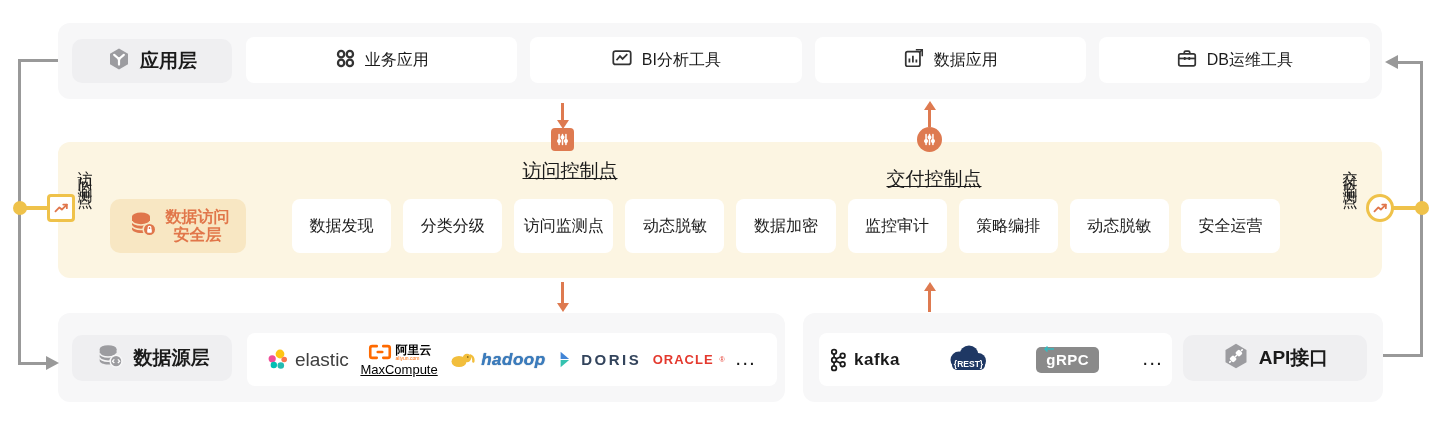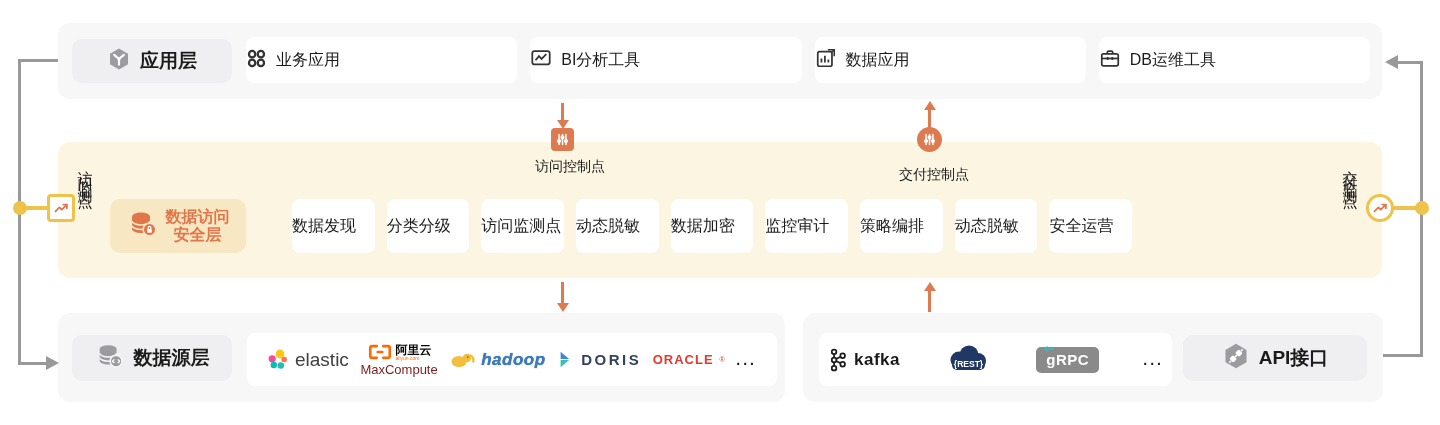--- a/index.html
+++ b/index.html
@@ -2,36 +2,36 @@
 <html><head>
 <meta charset="utf-8">
 <style>
   * { margin:0; padding:0; box-sizing:border-box; }
   body { background:#fff; font-family:"Liberation Sans","DejaVu Sans",sans-serif; }
   #canvas { position:relative; width:1440px; height:425px; background:#fff; overflow:hidden; color:#1b1b1b; }
 
   
   .gray-row { position:absolute; background:#F7F7F8; border-radius:12px; }
   .glabel { position:absolute; background:#EFEFF1; border-radius:10px; display:flex; align-items:center; justify-content:center; gap:9px; font-weight:bold; font-size:19px; }
-  .white-item { background:#fff; border-radius:8px; display:flex; align-items:center; gap:9px; font-size:16px; font-weight:500; }
+  .white-item { background:#fff; border-radius:8px; display:flex; align-items:center; justify-content:center; gap:9px; font-size:16px; font-weight:500; }
 
   
   .top-items { position:absolute; left:188px; right:12px; top:14px; height:46px; display:flex; gap:13px; }
   .top-items .white-item { flex:1; }
 
   
   .band { position:absolute; left:58px; top:142px; width:1324px; height:136px; background:#FCF5E2; border-radius:12px; }
   .vtext { position:absolute; top:16px; writing-mode:vertical-rl; text-orientation:upright; font-size:15px; letter-spacing:6px; line-height:1; color:#1b1b1b; }
   .sec-box { position:absolute; left:52px; top:57px; width:136px; height:54px; background:#F8E7C3; border-radius:10px; display:flex; align-items:center; justify-content:center; gap:7px; }
   .sec-title { color:#E1764A; font-weight:bold; font-size:16px; line-height:1.15; text-align:center; }
-  .band-items { position:absolute; left:234px; top:57px; width:840px; height:54px; display:flex; gap:12px; }
+  .band-items { position:absolute; left:234px; top:57px; width:988px; height:54px; display:flex; gap:12px; }
   .band-items .white-item { flex:1; }
 
   
-  .cp-label { position:absolute; width:130px; text-align:center; font-size:14px; color:#1b1b1b; }
+  .cp-label { position:absolute; width:130px; text-align:center; font-size:19px; color:#1b1b1b;text-decoration:underline; }
   .cp-icon-sq { position:absolute; width:23px; height:23px; background:#DE7A50; border-radius:4px; display:flex; align-items:center; justify-content:center; }
   .cp-icon-ci { position:absolute; width:25px; height:25px; background:#DE7A50; border-radius:50%; display:flex; align-items:center; justify-content:center; }
 
   
   .ostem { position:absolute; width:3px; background:#DE7A50; }
   .tri-down { position:absolute; width:0; height:0; border-left:6px solid transparent; border-right:6px solid transparent; border-top:9px solid #DE7A50; }
   .tri-up { position:absolute; width:0; height:0; border-left:6px solid transparent; border-right:6px solid transparent; border-bottom:9px solid #DE7A50; }
 
   
   .gline { position:absolute; background:#999999; }
@@ -48,21 +48,21 @@
   
   .logo-box { position:absolute; background:#fff; border-radius:8px; display:flex; align-items:center; }
   .logo { display:flex; align-items:center; gap:6px; }
   .dots { font-weight:bold; font-size:14px; letter-spacing:3px; color:#1a1a1a; }
 
   .elastic-txt { font-size:19px; color:#404040; font-weight:500; }
   .maxc { display:flex; flex-direction:column; align-items:center; line-height:1; }
   .maxc-top { display:flex; align-items:center; gap:3px; }
   .maxc-brand { color:#000000; font-weight:bold; font-size:12px; }
   .maxc-sub { color:#FF6A00; font-size:5px; }
-  .maxc-name { color:#7f1d1d; font-size:13px; margin-top:2px; font-weight:500; }
+  .maxc-name { color:#000000; font-size:13px; margin-top:2px; font-weight:500;text-decoration:underline; }
   .hadoop-txt { font-style:italic; font-weight:bold; font-size:17px; color:#3A7CBE; letter-spacing:0.5px; text-shadow:0 0 1px #27578a; }
   .doris-txt { font-size:15px; font-weight:600; color:#33445C; letter-spacing:2.5px; }
   .oracle-txt { font-size:13px; font-weight:bold; color:#E4392E; letter-spacing:1px; }
   .oracle-r { font-size:7px; color:#E4392E; vertical-align:super; }
   .kafka-txt { font-size:17px; font-weight:bold; color:#1a1a1a; letter-spacing:0.5px; }
   .grpc { position:relative; background:#8A8A8A; color:#fff; border-radius:5px; padding:4px 10px 5px; font-weight:600; font-size:15px; letter-spacing:0.5px; }
   .grpc svg { position:absolute; left:6px; top:-2px; }
 </style>
 </head>
 <body>

